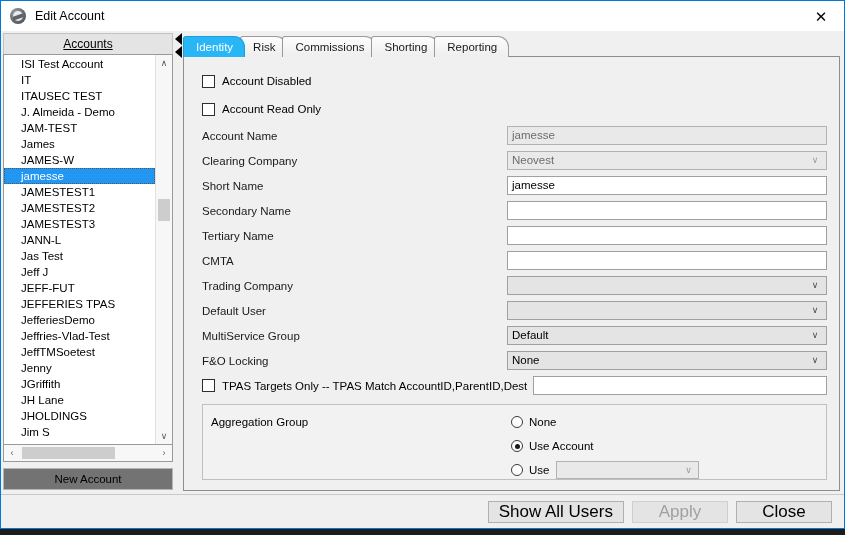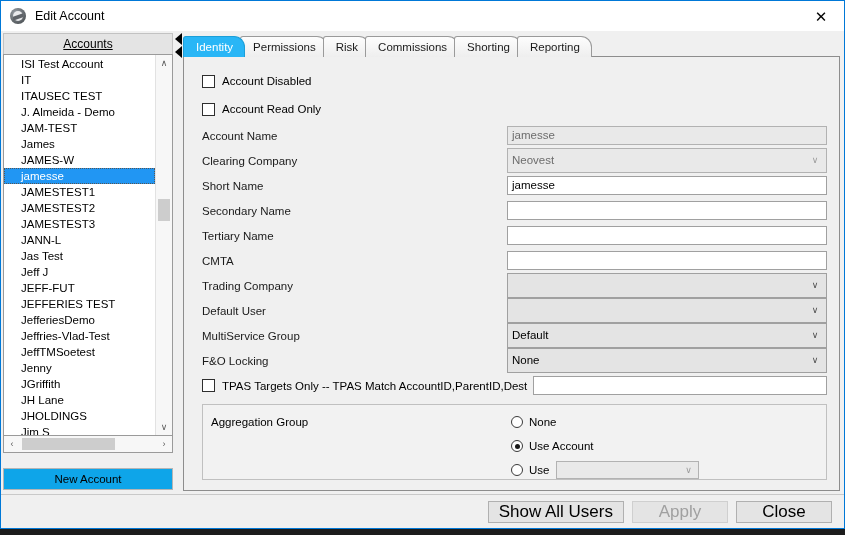--- a/index.html
+++ b/index.html
@@ -183,24 +183,24 @@
   .hscroll-track { flex: 1 1 auto; height: 100%; position: relative; }
   .hscroll-thumb {
     position: absolute;
     top: 2px; bottom: 2px;
     left: 2px;
     width: 93px;
     background: #cdcdcd;
     cursor: default;
   }
   .new-account-btn {
-    margin-top: 15px;
+    margin-top: 6px;
     height: 22px;
     flex: 0 0 22px;
-    background: #0ea5e9;
+    background: #737373;
     border: 1px solid #b5b5b5;
     font-size: 11.5px;
     display: flex;
     align-items: center;
     justify-content: center;
     cursor: default;
     box-sizing: border-box;
   }
 
   
@@ -332,21 +332,21 @@
     white-space: nowrap;
     cursor: text;
   }
   .field.disabled {
     background: #e9e9e9;
     color: #6d6d6d;
     border-color: #b2b2b2;
   }
   .combo {
     flex: 1 1 auto;
-    height: 25px;
+    height: 19px;
     border: 1px solid #a0a0a0;
     background: #e4e4e4;
     font-size: 11.5px;
     line-height: 17px;
     padding: 0 4px;
     display: flex;
     align-items: center;
     box-sizing: border-box;
     position: relative;
     cursor: default;
@@ -484,21 +484,21 @@
             <div class="list-item">James</div>
             <div class="list-item">JAMES-W</div>
             <div class="list-item selected">jamesse</div>
             <div class="list-item">JAMESTEST1</div>
             <div class="list-item">JAMESTEST2</div>
             <div class="list-item">JAMESTEST3</div>
             <div class="list-item">JANN-L</div>
             <div class="list-item">Jas Test</div>
             <div class="list-item">Jeff J</div>
             <div class="list-item">JEFF-FUT</div>
-            <div class="list-item">JEFFERIES TEST</div>
+            <div class="list-item">JEFFERIES TPAS</div>
             <div class="list-item">JefferiesDemo</div>
             <div class="list-item">Jeffries-Vlad-Test</div>
             <div class="list-item">JeffTMSoetest</div>
             <div class="list-item">Jenny</div>
             <div class="list-item">JGriffith</div>
             <div class="list-item">JH Lane</div>
             <div class="list-item">JHOLDINGS</div>
             <div class="list-item">Jim S</div>
             <div class="list-item">jkline1</div>
           </div>
@@ -523,21 +523,20 @@
     <div class="splitter">
       <div class="splitter-arrows">
         <div class="tri-left"></div>
         <div class="tri-left"></div>
       </div>
     </div>
 
     <div class="right-panel">
       <div class="tabstrip" id="tabstrip">
           <div class="tab active">Identity</div>
-          <div class="tab">Permissions</div>
           <div class="tab">Risk</div>
           <div class="tab">Commissions</div>
           <div class="tab">Shorting</div>
           <div class="tab">Reporting</div>
         </div>
 
       <div class="tab-content">
 
         <div class="chk-row">
           <div class="checkbox"></div>

